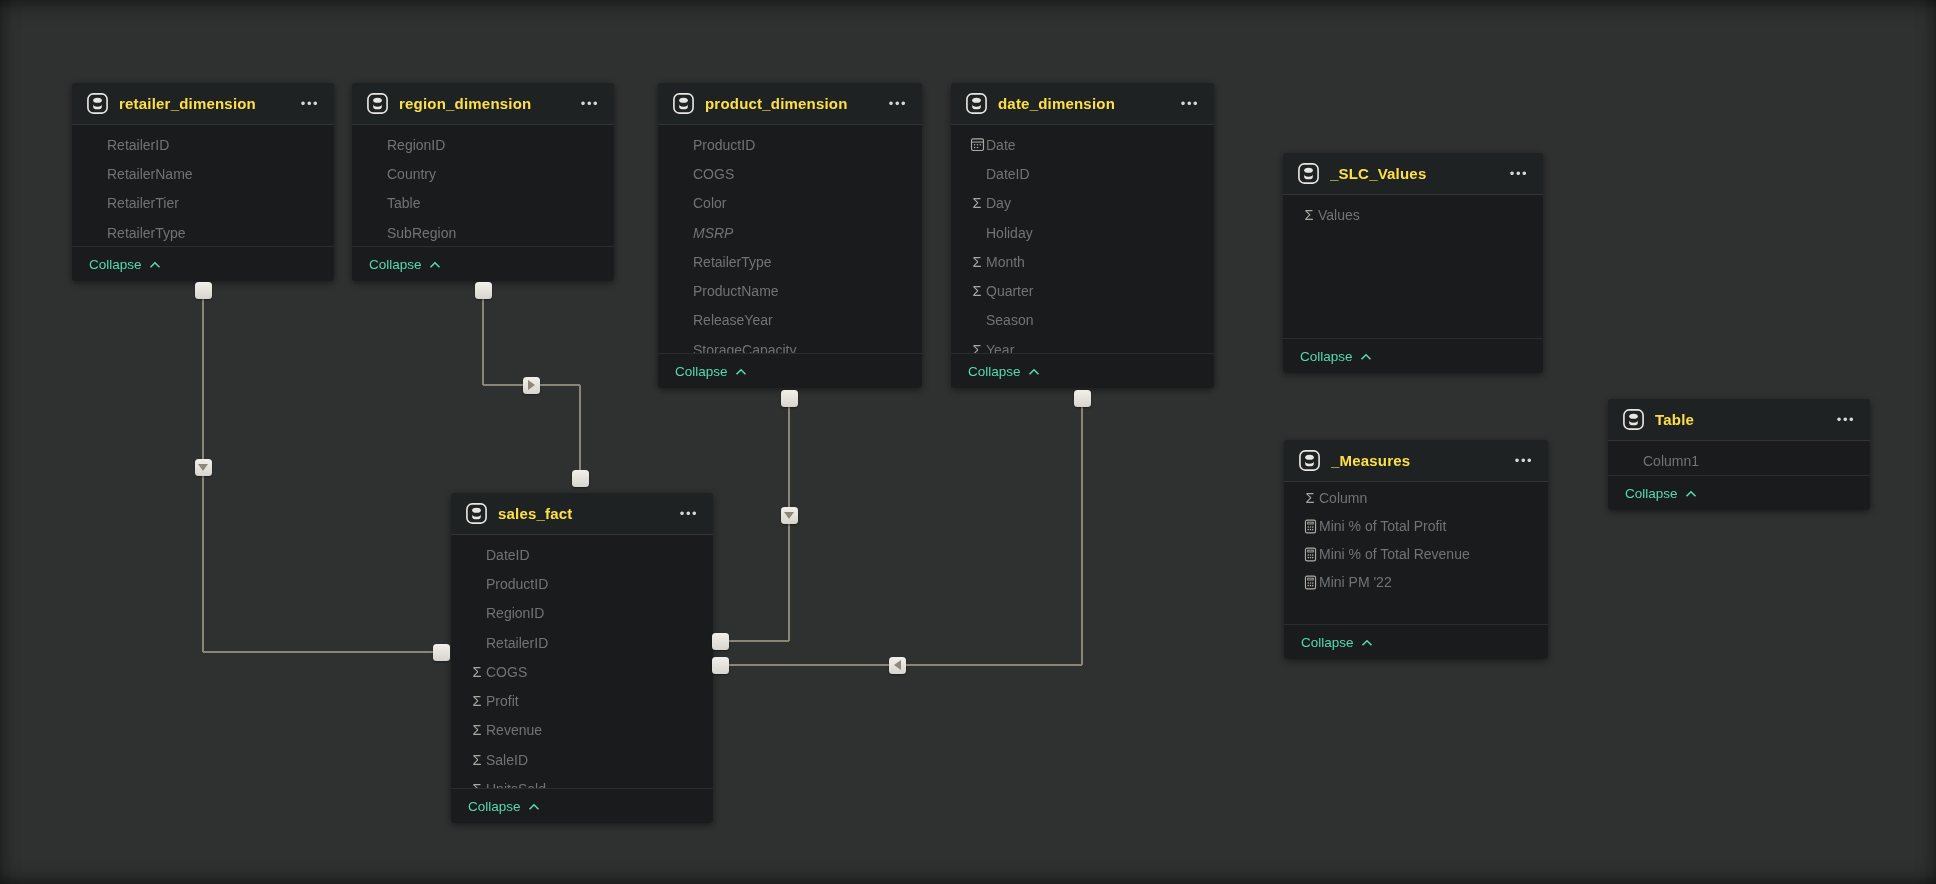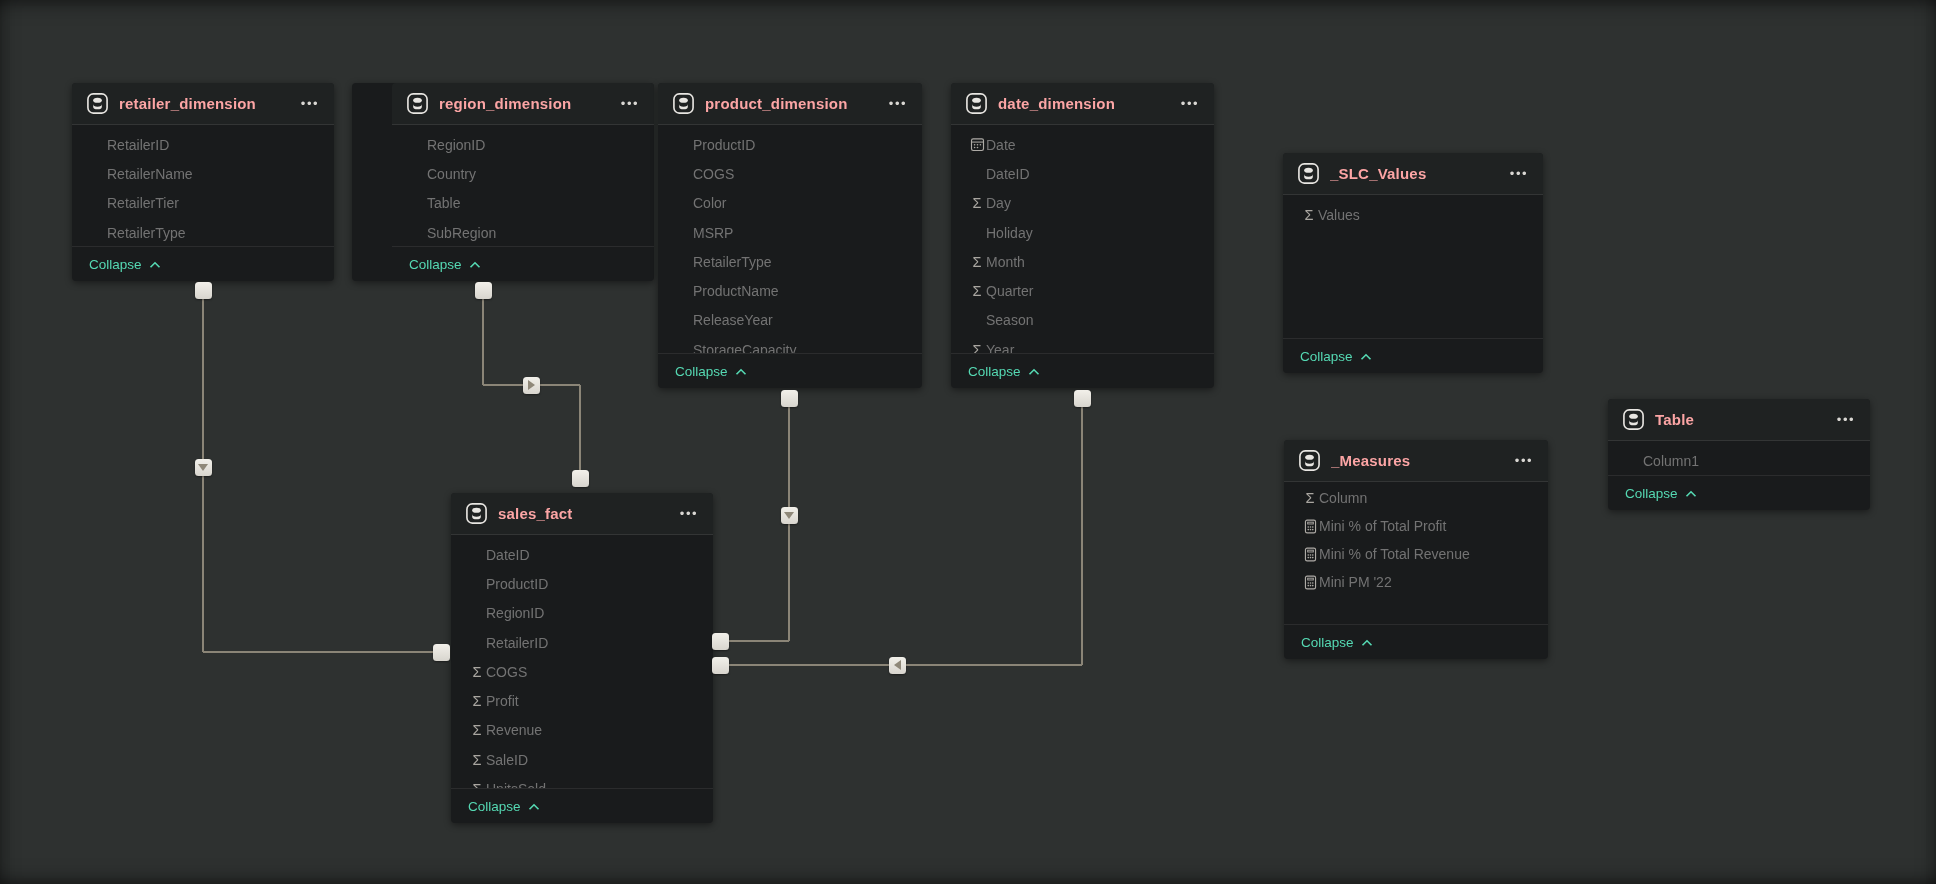--- a/index.html
+++ b/index.html
@@ -17,21 +17,21 @@
     position:absolute;display:flex;flex-direction:column;
     background:#191b1c;border-radius:4px;z-index:2;
     box-shadow:0 2px 7px rgba(0,0,0,.45);
   }
   .card-header{
     flex:0 0 41px;height:41px;display:flex;align-items:center;
     padding:0 13px;background:#1f2222;border-radius:4px 4px 0 0;
     border-bottom:1px solid rgba(255,255,255,.09);cursor:pointer;
   }
   .tbl-icon{width:24px;height:24px;margin-right:10px;flex:0 0 24px;display:flex;align-items:center;justify-content:center;}
-  .tbl-title{flex:1 1 auto;font-size:15px;font-weight:bold;color:#fca5a5;white-space:nowrap;overflow:hidden;letter-spacing:.2px;}
+  .tbl-title{flex:1 1 auto;font-size:15px;font-weight:bold;color:#fde047;white-space:nowrap;overflow:hidden;letter-spacing:.2px;}
   .more{flex:0 0 auto;color:#d9d7d3;font-size:13px;letter-spacing:1.5px;line-height:10px;cursor:pointer;padding:4px 2px;}
   .card-fields{flex:1 1 auto;overflow:hidden;padding-top:5px;}
   .field-row{display:flex;align-items:center;padding-left:17px;cursor:pointer;}
   .f-icon{flex:0 0 18px;width:18px;display:flex;align-items:center;justify-content:center;color:#a9a6a0;font-size:14.5px;line-height:14px;}
   .f-label{color:#737373;font-size:14px;white-space:nowrap;}
   .card-collapse{
     flex:0 0 34px;display:flex;align-items:center;gap:7px;padding-left:17px;
     border-top:1px solid rgba(255,255,255,.08);color:#55d9b3;font-size:13.5px;cursor:pointer;
   }
   
@@ -90,21 +90,21 @@
           <span class="f-label">RetailerType</span>
         </div>
       </div>
       <div class="card-collapse">
         <span>Collapse</span>
         <span><svg width="12" height="8" viewBox="0 0 12 8">
             <path d="M1.5 6.3 L6 1.8 L10.5 6.3" fill="none" stroke="#55d9b3" stroke-width="1.6"></path>
           </svg></span>
       </div>
     </div>
-    <div class="card" style="left: 352px; top: 83px; width: 262px; height: 198px; padding-left: 40px;">
+    <div class="card" style="left: 352px; top: 83px; width: 262px; height: 198px;">
       <div class="card-header">
         <span class="tbl-icon">
           <svg width="23" height="23" viewBox="0 0 24 24">
             <rect x="2" y="2" width="20" height="20" rx="5.5" fill="none" stroke="#e8e6e2" stroke-width="1.7"></rect>
             <ellipse cx="12" cy="8.6" rx="4.5" ry="2.7" fill="#e8e6e2"></ellipse>
             <path d="M7.5 12.6 a4.5 2.7 0 0 0 9 0 l0 2.8 a4.5 2.7 0 0 1 -9 0 z" fill="#e8e6e2"></path>
           </svg>
         </span>
         <span class="tbl-title">region_dimension</span>
         <span class="more">•••</span>
@@ -152,21 +152,21 @@
           <span class="f-label">ProductID</span>
         </div>
         <div class="field-row" style="height: 29.3px;">
           <span class="f-icon"></span>
           <span class="f-label">COGS</span>
         </div>
         <div class="field-row" style="height: 29.3px;">
           <span class="f-icon"></span>
           <span class="f-label">Color</span>
         </div>
-        <div class="field-row" style="height: 29.3px;">
+        <div class="field-row" style="height: 29.3px; font-style: italic;">
           <span class="f-icon"></span>
           <span class="f-label">MSRP</span>
         </div>
         <div class="field-row" style="height: 29.3px;">
           <span class="f-icon"></span>
           <span class="f-label">RetailerType</span>
         </div>
         <div class="field-row" style="height: 29.3px;">
           <span class="f-icon"></span>
           <span class="f-label">ProductName</span>

